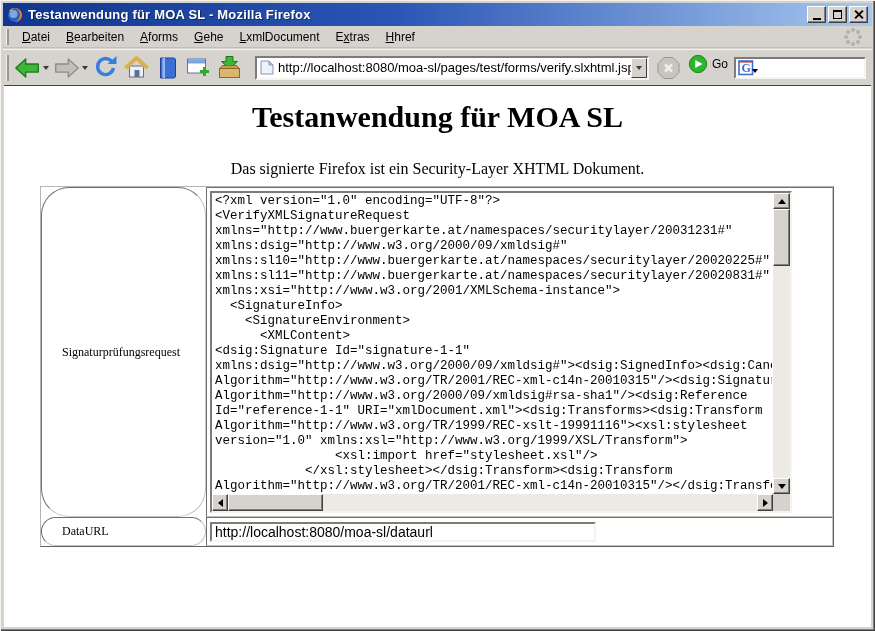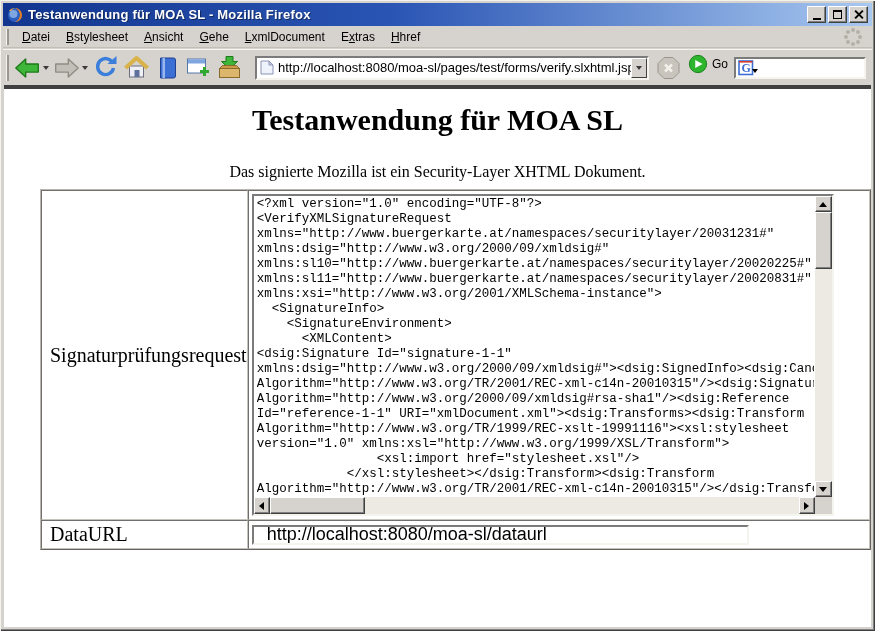--- a/index.html
+++ b/index.html
@@ -95,33 +95,33 @@
   .searchbox .g-icon { width:16px; height:16px; margin-left:2px; flex:0 0 auto; }
   .searchbox .s-caret {
     width:0; height:0; margin:6px 0 0 -2px;
     border-left:3px solid transparent; border-right:3px solid transparent; border-top:4px solid #000;
   }
   .searchbox input { flex:1; border:none; outline:none; font-size:12px; background:transparent; }
 
   
   .content {
     position:absolute; left:4px; top:85px; right:4px; bottom:4px;
-    background:#fff; color:#000; border-top:4px solid #404040;
+    background:#fff; color:#000; border-top:1px solid #404040;
     font-family:"Liberation Serif",serif; overflow:hidden;
   }
   .page-title { text-align:center; font-size:30px; font-weight:bold; margin-top:14px; }
   .page-subtitle { text-align:center; font-size:16px; margin-top:26px; }
 
   .form-table {
     position:absolute; left:36px; top:100px;
     border-collapse:separate; border-spacing:0;
     border:1px outset #b8b5ae;
   }
   .form-table td { border:1px inset #c6c3bc; background:#fff; vertical-align:middle; }
-  .td-label { width:165px; font-size:20px; padding-left:8px; }
+  .td-label { width:165px; font-size:12px; padding-left:20px;border-radius:28px; }
   .td-field { width:627px; padding:3px 2px 3px 2px; }
 
   
   .xml-box {
     position:relative; width:582px; height:322px; margin-left:1px; background:#fff;
     border:2px solid; border-color:#7b7b7b #f6f4ee #f6f4ee #7b7b7b;
   }
   .xml-text {
     position:absolute; left:3px; top:1px; right:18px; bottom:18px; overflow:hidden;
     font-family:"Liberation Mono","DejaVu Sans Mono",monospace;
@@ -148,23 +148,23 @@
   .sb-thumb.v { left:0; top:16px; width:17px; height:57px; }
   .sb-thumb.h { top:0; left:16px; width:95px; height:17px; }
   .tri { width:0; height:0; }
   .tri.t-up    { border-left:4px solid transparent; border-right:4px solid transparent; border-bottom:5px solid #000; }
   .tri.t-down  { border-left:4px solid transparent; border-right:4px solid transparent; border-top:5px solid #000; }
   .tri.t-left  { border-top:4px solid transparent; border-bottom:4px solid transparent; border-right:5px solid #000; }
   .tri.t-right { border-top:4px solid transparent; border-bottom:4px solid transparent; border-left:5px solid #000; }
 
   .row-dataurl td { height:29px;margin-left:48px; }
   .dataurl-input {
-    width:497px; height:20px; margin-left:1px;
+    width:386px; height:20px; margin-left:1px;
     border:2px solid; border-color:#7b7b7b #f6f4ee #f6f4ee #7b7b7b;
-    font-family:"Liberation Sans",sans-serif; font-size:18px; padding-left:13px; outline:none;
+    font-family:"Liberation Sans",sans-serif; font-size:14px; padding-left:3px; outline:none;
   }
 
   .submit-btn {
     position:absolute; left:50%; transform:translateX(-50%); top:489px;
     background:#d6d3ce; color:#000;
     border:2px solid; border-color:#f6f4ee #55524c #55524c #f6f4ee;
     box-shadow: 1px 1px 0 #9a968e;
     font-family:"Liberation Sans",sans-serif; font-size:13px;
     padding:3px 13px; cursor:pointer;
   }
@@ -191,22 +191,22 @@
         </span>
       <span class="win-btn">
           <span class="glyph-close"></span>
         </span>
     </span>
   </div>
 
   <div class="menubar">
     <span class="grippy"></span>
     <span class="menu-item"><span></span><span class="accel">D</span><span>atei</span></span>
-    <span class="menu-item"><span></span><span class="accel">B</span><span>stylesheet</span></span>
-    <span class="menu-item"><span></span><span class="accel">A</span><span>nsicht</span></span>
+    <span class="menu-item"><span></span><span class="accel">B</span><span>earbeiten</span></span>
+    <span class="menu-item"><span></span><span class="accel">A</span><span>forms</span></span>
     <span class="menu-item"><span></span><span class="accel">G</span><span>ehe</span></span>
     <span class="menu-item"><span></span><span class="accel">L</span><span>xmlDocument</span></span>
     <span class="menu-item"><span>E</span><span class="accel">x</span><span>tras</span></span>
     <span class="menu-item"><span></span><span class="accel">H</span><span>href</span></span>
     <svg class="throbber" viewBox="0 0 22 22">
       <g fill="#b4b0a8">
         <circle cx="11" cy="4" r="2"></circle>
           <circle cx="16" cy="6" r="2"></circle>
         <circle cx="18" cy="11" r="2"></circle>
           <circle cx="16" cy="16" r="2"></circle>
@@ -305,21 +305,21 @@
         <text x="3.4" y="12" font-size="12" font-weight="bold" fill="#3b6fd4" font-family="serif">G</text>
         <rect x="1" y="1" width="13.5" height="1.6" fill="#d23b2f"></rect>
       </svg>
       <span class="s-caret"></span>
       <input type="text" value="" style="">
     </span>
   </div>
 
   <div class="content">
     <h1 class="page-title">Testanwendung für MOA SL</h1>
-    <p class="page-subtitle">Das signierte Mozilla ist ein Security-Layer XHTML Dokument.</p>
+    <p class="page-subtitle">Das signierte Firefox ist ein Security-Layer XHTML Dokument.</p>
 
     <table class="form-table">
       <tbody>
           <tr>
         <td class="td-label">Signaturprüfungsrequest</td>
         <td class="td-field">
           <div class="xml-box">
             <div class="xml-text">&lt;?xml version="1.0" encoding="UTF-8"?&gt;
 &lt;VerifyXMLSignatureRequest
 xmlns="http://www.buergerkarte.at/namespaces/securitylayer/20031231#"

